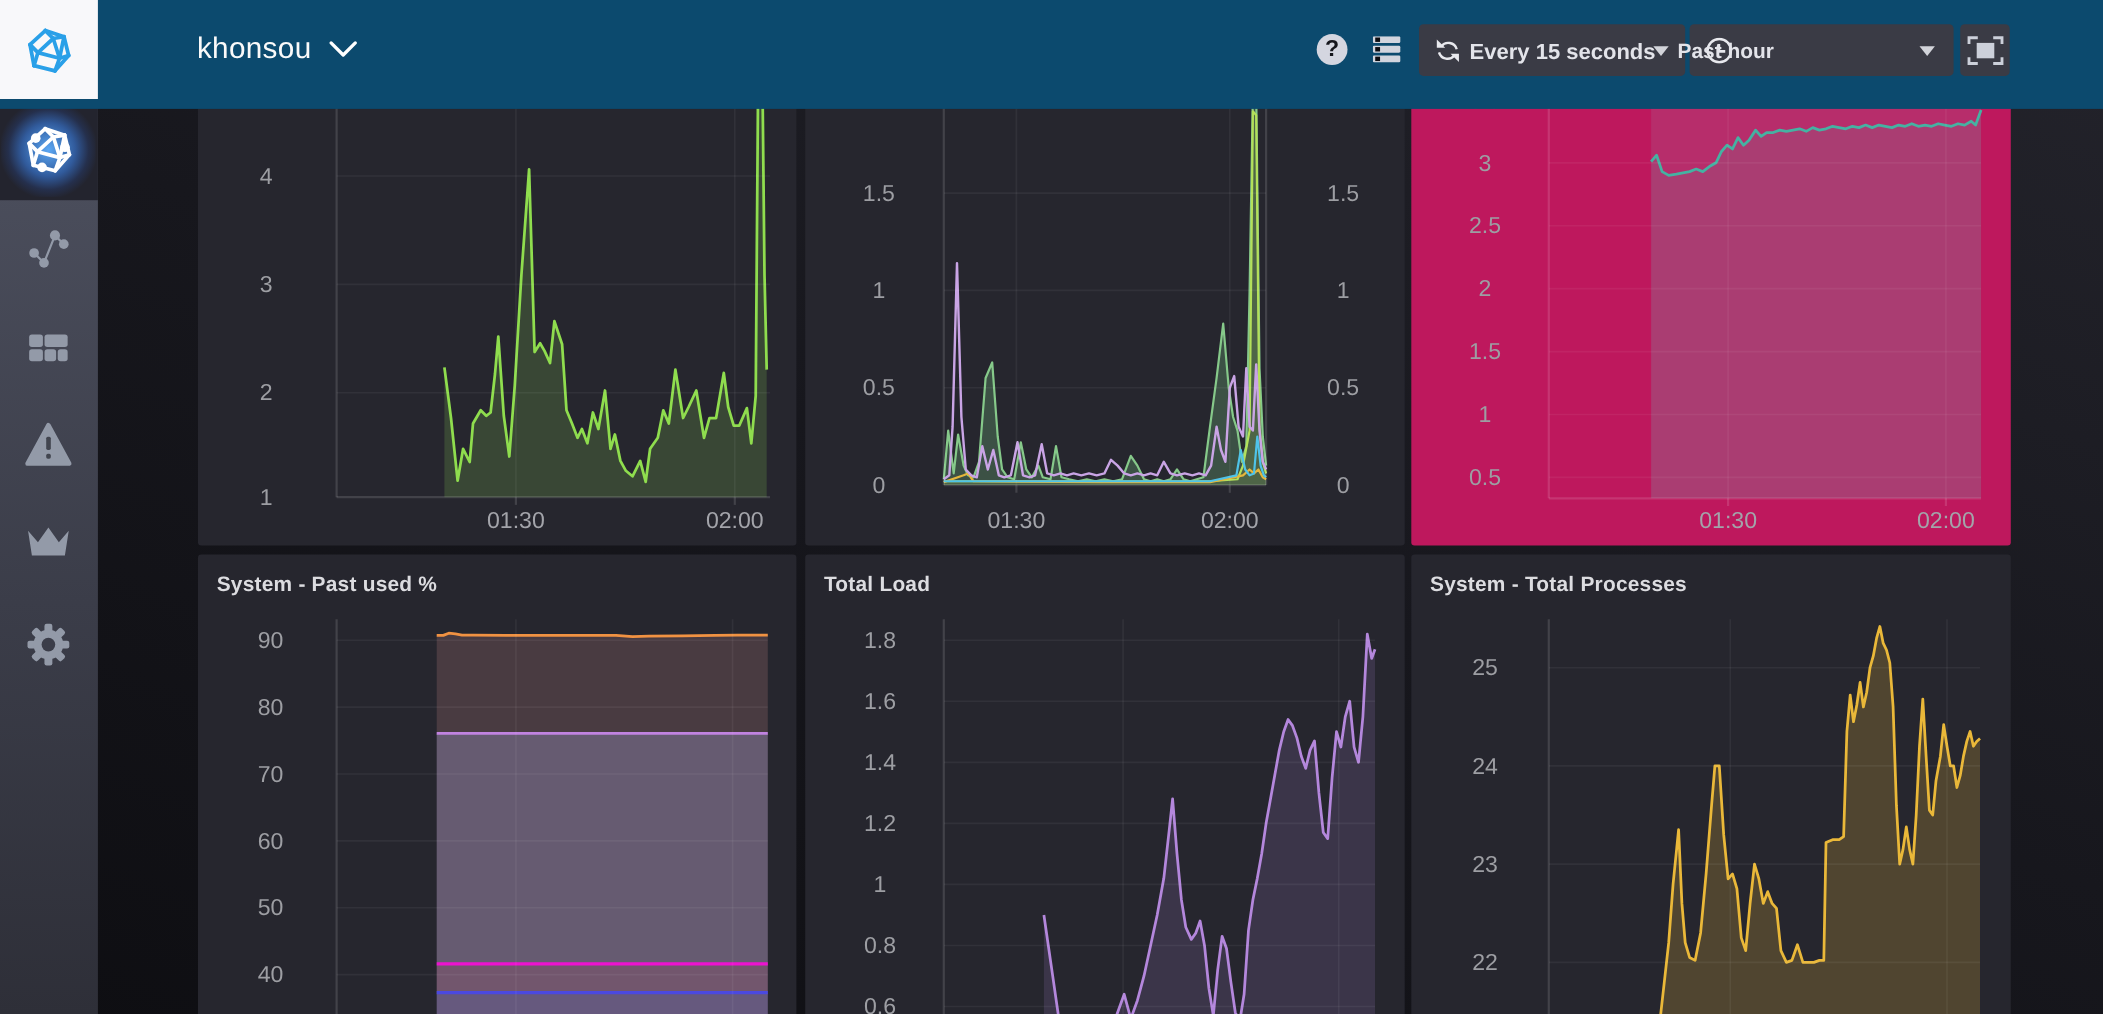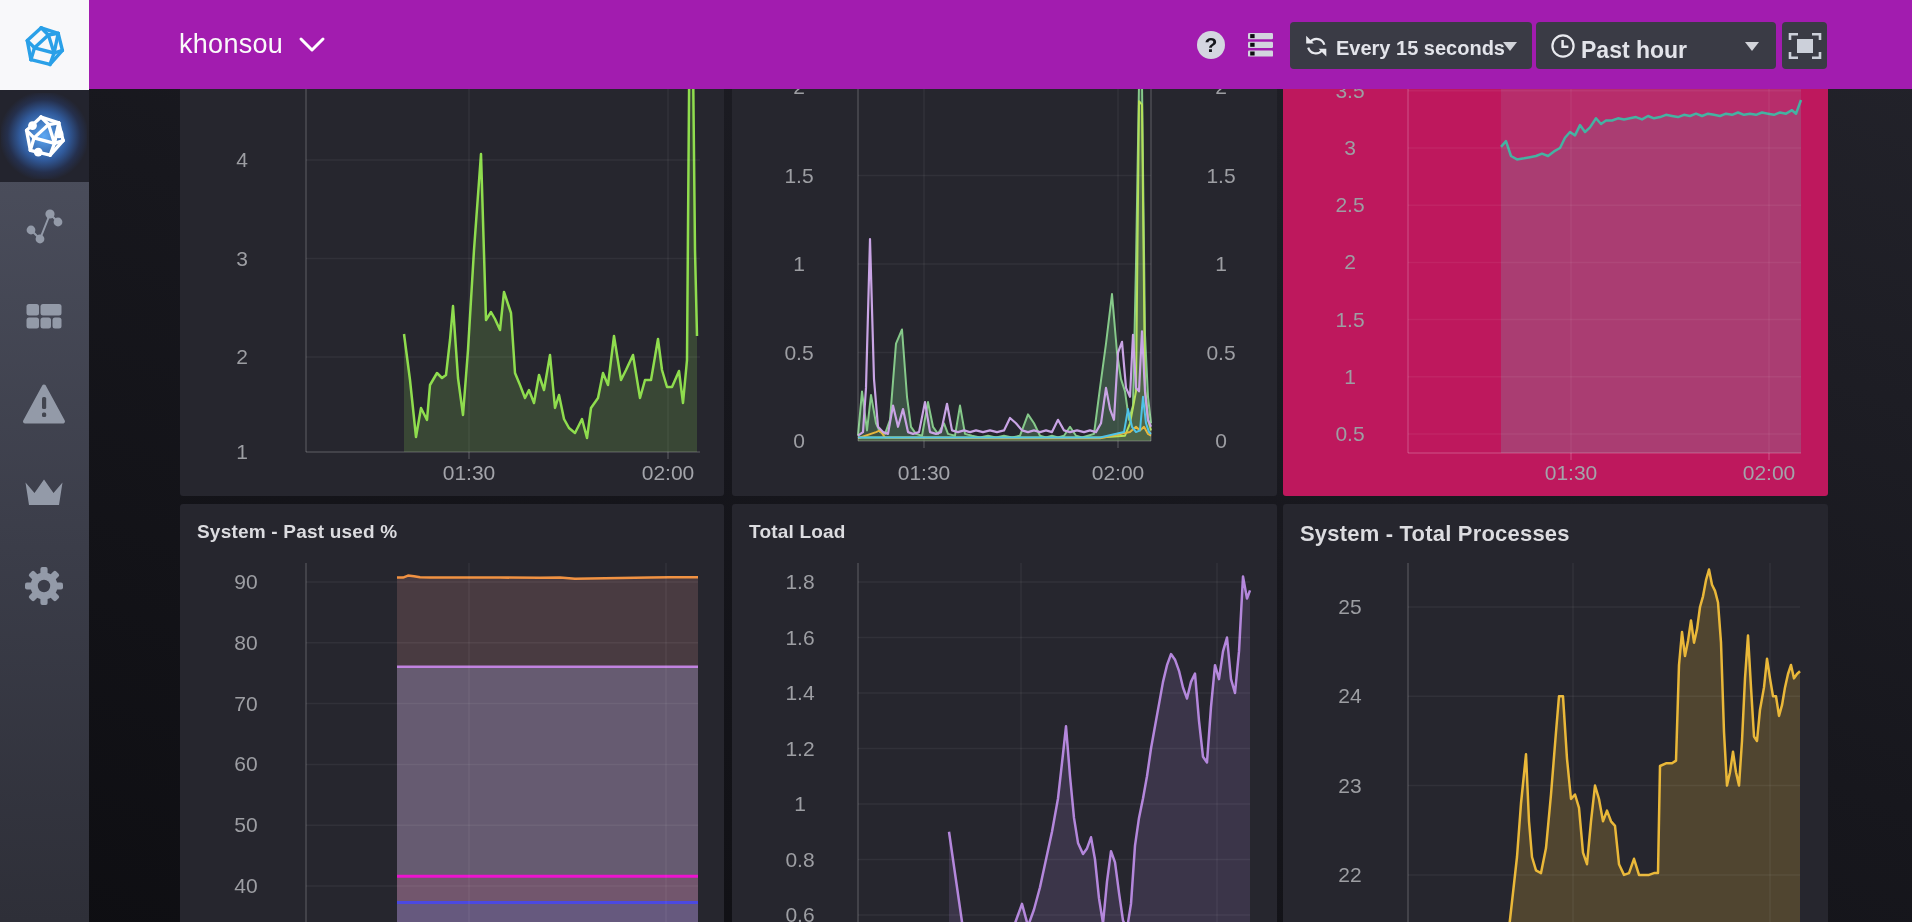--- a/index.html
+++ b/index.html
@@ -134,21 +134,21 @@
       <text x="68" y="85.0" font-size="21" fill="#9d9ea3" text-anchor="middle">1.8</text>
       <text x="68" y="140.5" font-size="21" fill="#9d9ea3" text-anchor="middle">1.6</text>
       <text x="68" y="196.0" font-size="21" fill="#9d9ea3" text-anchor="middle">1.4</text>
       <text x="68" y="251.5" font-size="21" fill="#9d9ea3" text-anchor="middle">1.2</text>
       <text x="68" y="307.0" font-size="21" fill="#9d9ea3" text-anchor="middle">1</text>
       <text x="68" y="362.5" font-size="21" fill="#9d9ea3" text-anchor="middle">0.8</text>
       <text x="68" y="418.0" font-size="21" fill="#9d9ea3" text-anchor="middle">0.6</text>
     </svg>
   </div>
 <div style="position:absolute;left:1283px;top:504px;width:545px;height:500px;position:absolute;background:#26262e;border-radius:3px;">
-  <div style="position:absolute;left:17px;top:17px;font-size:22px;font-weight:bold;color:#dcdce0;letter-spacing:0.2px">System - Total Processes</div>
+  <div style="position:absolute;left:17px;top:17px;font-size:19px;font-weight:bold;color:#dcdce0;letter-spacing:0.2px">System - Total Processes</div>
     <svg width="545" height="500" style="position:absolute;left:0;top:0">
       <polygon points="226.0,424.5 230.0,388.8 234.0,353.0 238.0,299.5 243.0,250.3 246.0,317.3 249.0,353.0 253.0,366.4 258.0,369.1 263.0,344.1 268.0,290.5 273.0,228.0 276.0,192.3 280.0,192.3 284.0,254.8 288.0,295.0 292.0,290.5 296.0,303.9 300.0,348.6 304.0,360.2 308.0,317.3 312.0,281.6 316.0,295.0 320.0,317.3 324.0,306.6 328.0,317.3 332.0,321.8 336.0,360.2 341.0,370.9 346.0,369.1 351.0,354.8 356.0,370.9 361.0,370.9 366.0,370.9 371.0,369.1 375.0,369.1 377.0,262.0 383.0,259.3 389.0,259.3 393.0,256.6 396.0,161.0 399.0,128.0 402.0,152.1 405.0,136.9 408.0,116.4 411.0,138.7 414.0,125.3 417.0,103.0 420.0,92.3 423.0,76.2 426.0,65.5 429.0,80.7 432.0,86.9 435.0,98.5 438.0,138.7 441.0,228.0 444.0,281.6 447.0,268.2 450.0,247.7 453.0,268.2 456.0,281.6 459.0,237.0 462.0,174.4 465.0,131.6 468.0,183.4 471.0,232.5 474.0,237.0 477.0,205.7 481.0,183.4 484.0,154.8 487.0,174.4 490.0,192.3 493.0,192.3 496.0,211.9 499.0,201.2 502.0,183.4 505.0,170.0 508.0,161.0 511.0,174.4 514.0,170.0 517.0,167.3 517.0,500.0 226.0,500.0" fill="rgba(234,184,57,0.22)" stroke="none"></polygon>
       <polyline points="226.0,424.5 230.0,388.8 234.0,353.0 238.0,299.5 243.0,250.3 246.0,317.3 249.0,353.0 253.0,366.4 258.0,369.1 263.0,344.1 268.0,290.5 273.0,228.0 276.0,192.3 280.0,192.3 284.0,254.8 288.0,295.0 292.0,290.5 296.0,303.9 300.0,348.6 304.0,360.2 308.0,317.3 312.0,281.6 316.0,295.0 320.0,317.3 324.0,306.6 328.0,317.3 332.0,321.8 336.0,360.2 341.0,370.9 346.0,369.1 351.0,354.8 356.0,370.9 361.0,370.9 366.0,370.9 371.0,369.1 375.0,369.1 377.0,262.0 383.0,259.3 389.0,259.3 393.0,256.6 396.0,161.0 399.0,128.0 402.0,152.1 405.0,136.9 408.0,116.4 411.0,138.7 414.0,125.3 417.0,103.0 420.0,92.3 423.0,76.2 426.0,65.5 429.0,80.7 432.0,86.9 435.0,98.5 438.0,138.7 441.0,228.0 444.0,281.6 447.0,268.2 450.0,247.7 453.0,268.2 456.0,281.6 459.0,237.0 462.0,174.4 465.0,131.6 468.0,183.4 471.0,232.5 474.0,237.0 477.0,205.7 481.0,183.4 484.0,154.8 487.0,174.4 490.0,192.3 493.0,192.3 496.0,211.9 499.0,201.2 502.0,183.4 505.0,170.0 508.0,161.0 511.0,174.4 514.0,170.0 517.0,167.3" fill="none" stroke="#eab839" stroke-width="2.5" stroke-linejoin="round"></polyline>
       <line x1="125" y1="103.0" x2="517" y2="103.0" stroke="rgba(255,255,255,0.055)" stroke-width="1.5"></line>
       <line x1="125" y1="192.30000000000018" x2="517" y2="192.30000000000018" stroke="rgba(255,255,255,0.055)" stroke-width="1.5"></line>
       <line x1="125" y1="281.5999999999999" x2="517" y2="281.5999999999999" stroke="rgba(255,255,255,0.055)" stroke-width="1.5"></line>
       <line x1="125" y1="370.9000000000001" x2="517" y2="370.9000000000001" stroke="rgba(255,255,255,0.055)" stroke-width="1.5"></line>
       <line x1="290" y1="59" x2="290" y2="500" stroke="rgba(255,255,255,0.055)" stroke-width="1.5"></line>
       <line x1="487" y1="59" x2="487" y2="500" stroke="rgba(255,255,255,0.055)" stroke-width="1.5"></line>
       <line x1="125" y1="59" x2="125" y2="500" stroke="rgba(255,255,255,0.13)" stroke-width="2"></line>
@@ -221,21 +221,21 @@
         <rect x="-3.6" y="-19" width="7.2" height="9" rx="2" transform="rotate(135)"></rect>
         <rect x="-3.6" y="-19" width="7.2" height="9" rx="2" transform="rotate(180)"></rect>
         <rect x="-3.6" y="-19" width="7.2" height="9" rx="2" transform="rotate(225)"></rect>
         <rect x="-3.6" y="-19" width="7.2" height="9" rx="2" transform="rotate(270)"></rect>
         <rect x="-3.6" y="-19" width="7.2" height="9" rx="2" transform="rotate(315)"></rect>
         <circle r="13.5"></circle>
       </g>
       <circle r="6.2" fill="#3b3d49"></circle>
     </svg>
   </div>
-<div style="position:absolute;left:0;top:0;width:1912px;height:89px;background:#a21caf;z-index:10">
+<div style="position:absolute;left:0;top:0;width:1912px;height:99px;background:#0c4a6e;z-index:10">
     <div style="position:absolute;left:0;top:0;width:89px;height:90px;background:#f8f8fa">
       <svg width="48" height="48" viewBox="0 0 48 48" style="position:absolute;left:21px;top:22px">
         <g stroke="#2aa0e8" stroke-width="3.4" fill="none" stroke-linejoin="round" stroke-linecap="round">
           <line x1="20.2" y1="5.8" x2="37.2" y2="11.4"></line>
           <line x1="37.2" y1="11.4" x2="41.4" y2="28.4"></line>
           <line x1="41.4" y1="28.4" x2="29.0" y2="42.4"></line>
           <line x1="29.0" y1="42.4" x2="9.9" y2="37.7"></line>
           <line x1="9.9" y1="37.7" x2="6.3" y2="18.6"></line>
           <line x1="6.3" y1="18.6" x2="20.2" y2="5.8"></line>
           <line x1="27.4" y1="13.0" x2="13.5" y2="25.8"></line>
@@ -277,21 +277,21 @@
     </svg>
     <div style="position:absolute;left:1336px;top:37px;font-size:20px;font-weight:bold;color:#e3e4ea">Every 15 seconds</div>
     <svg width="18" height="12" style="position:absolute;left:1502px;top:41px">
       <path d="M1 1 L15 1 L8 10 Z" fill="#d2d4da"></path>
     </svg>
     <div style="position:absolute;top:22px;height:47px;background:#3a3b45;border-radius:4px;left:1536px;width:240px"></div>
     <svg width="24" height="24" viewBox="0 0 24 24" style="position:absolute;left:1551px;top:34px">
       <circle cx="12" cy="12" r="10.6" stroke="#e8e9ee" stroke-width="2.2" fill="none"></circle>
       <path d="M11.6 6 L11.6 12.8 L17.4 12.8" stroke="#e8e9ee" stroke-width="2.5" fill="none"></path>
     </svg>
-    <div style="position:absolute;left:1581px;top:37px;font-size:23px;font-weight:bold;color:#e3e4ea">Past hour</div>
+    <div style="position:absolute;left:1525px;top:37px;font-size:19px;font-weight:bold;color:#e3e4ea">Past hour</div>
     <svg width="18" height="12" style="position:absolute;left:1744px;top:41px">
       <path d="M1 1 L15 1 L8 10 Z" fill="#d2d4da"></path>
     </svg>
     <div style="position:absolute;top:22px;height:47px;background:#3a3b45;border-radius:4px;left:1782px;width:45px"></div>
     <svg width="34" height="30" viewBox="0 0 34 30" style="position:absolute;left:1788px;top:31px">
       <rect x="9" y="8" width="16" height="14" fill="#ccd0da"></rect>
       <g stroke="#ccd0da" stroke-width="2.6" fill="none">
         <path d="M2 9 L2 3.3 L10 3.3"></path>
         <path d="M24 3.3 L32 3.3 L32 9"></path>
         <path d="M32 21 L32 26.7 L24 26.7"></path>

